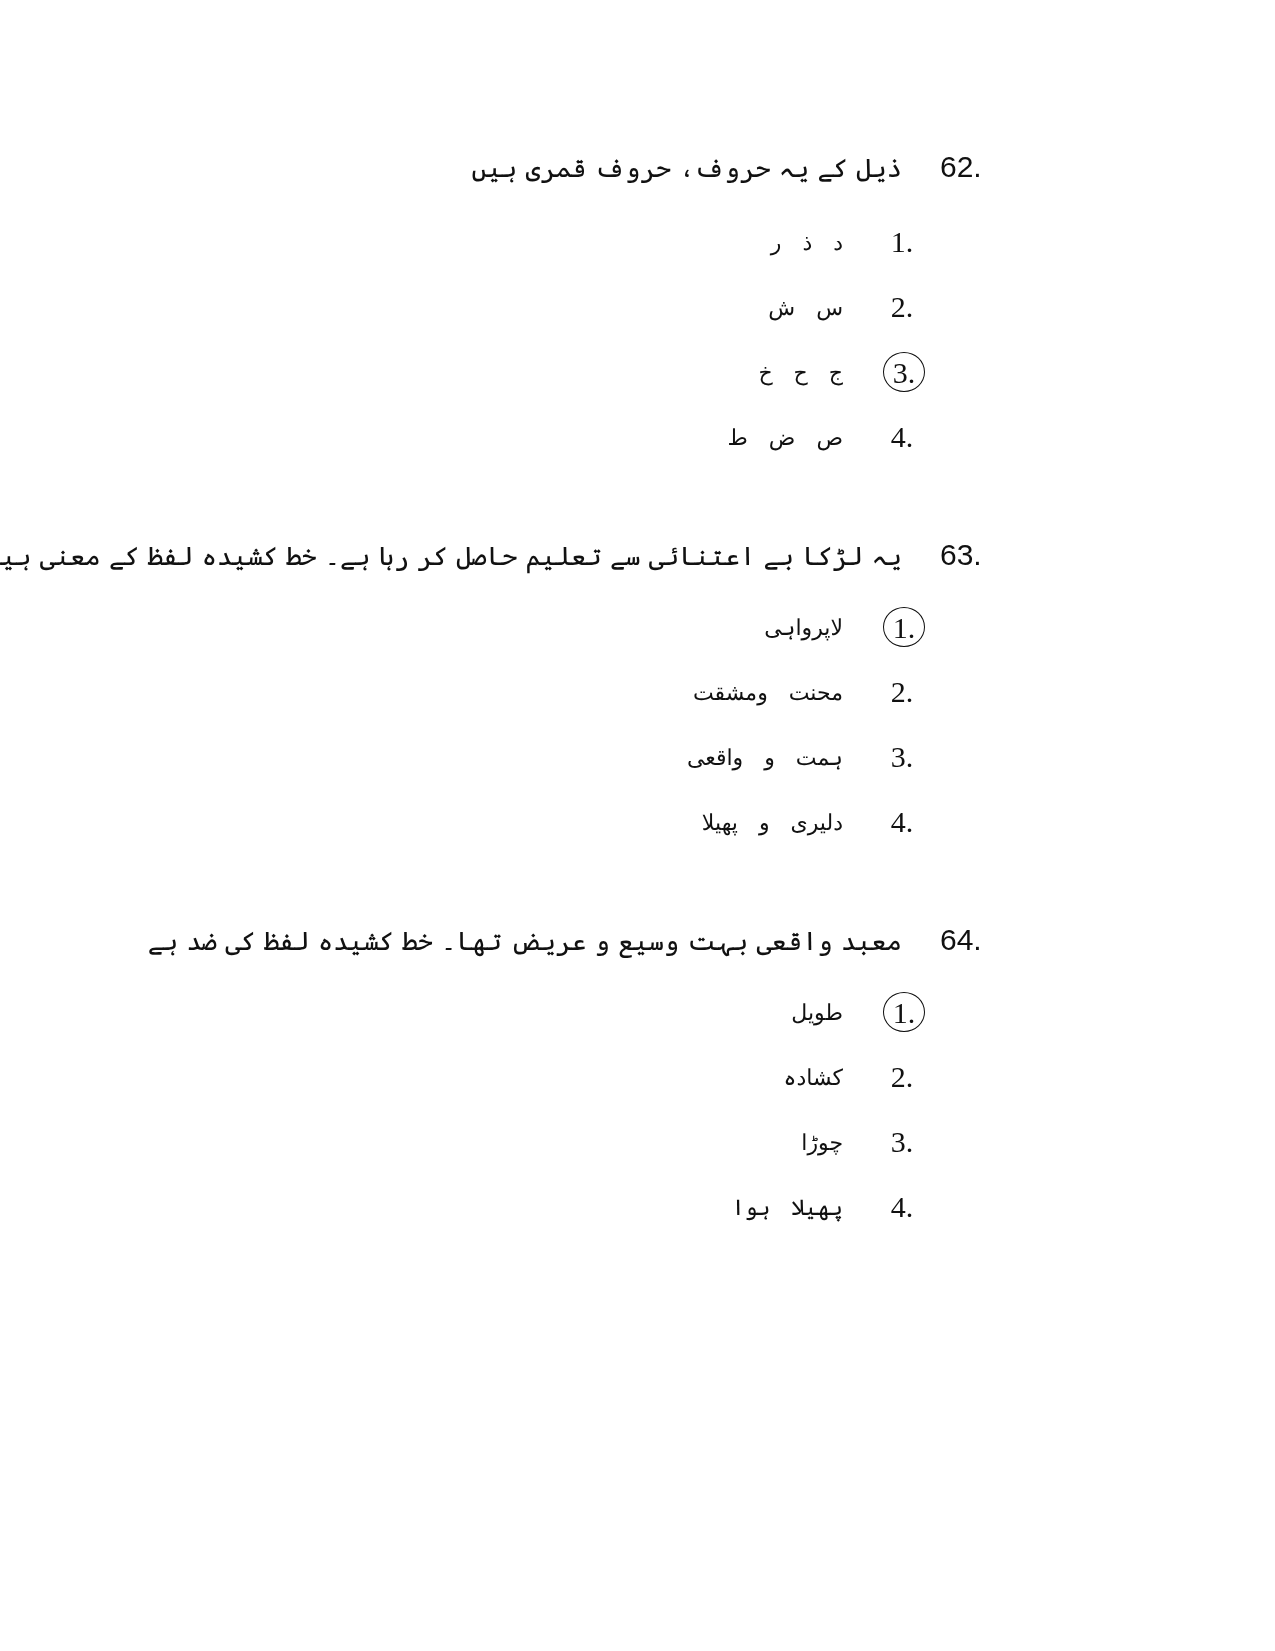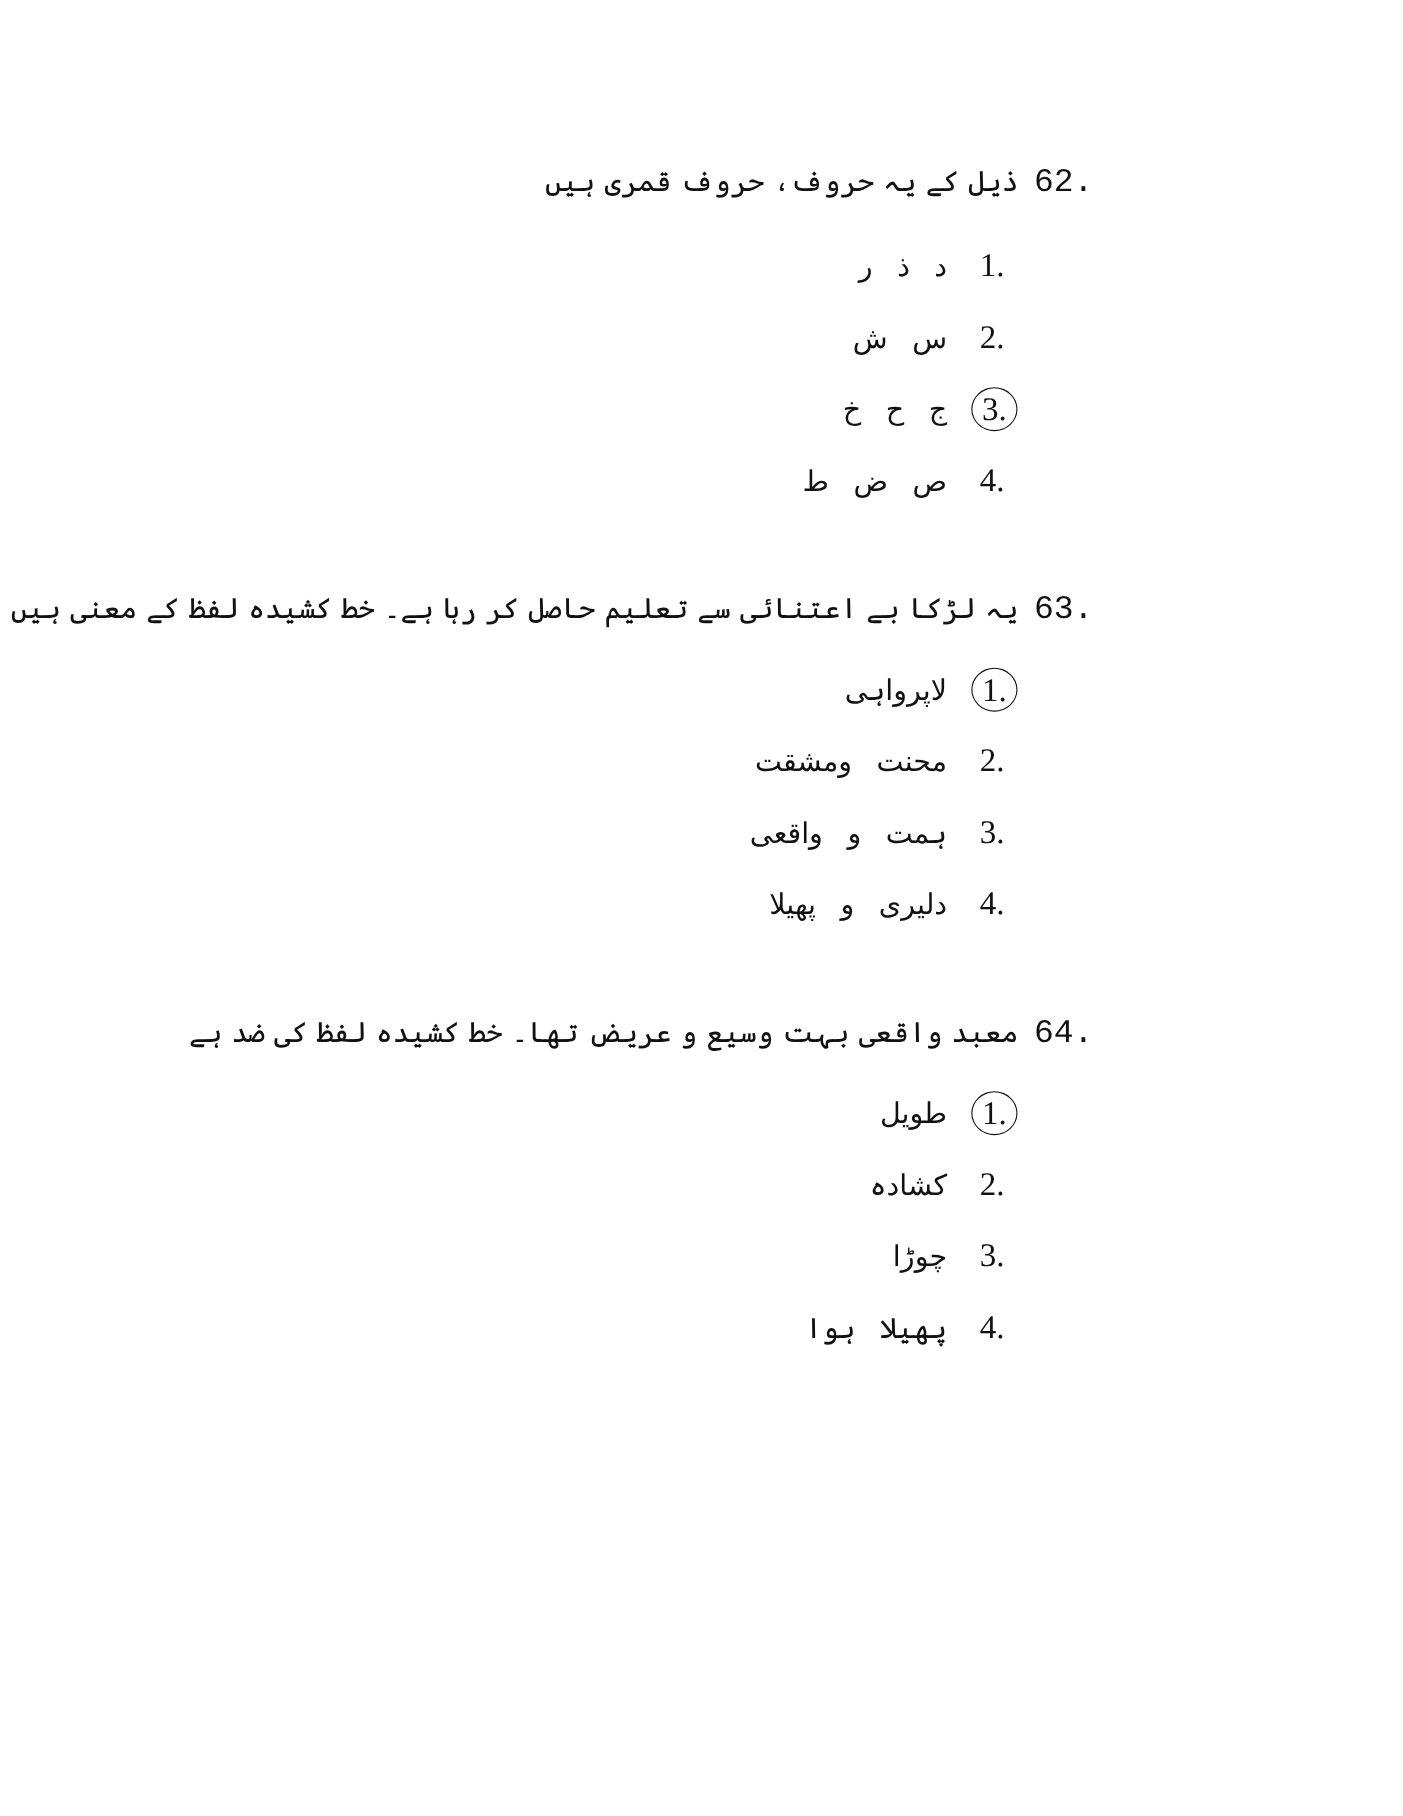--- a/index.html
+++ b/index.html
@@ -22,30 +22,30 @@
     }
     .q-head {
       position: absolute;
       right: 275px;
       display: flex;
       flex-direction: row-reverse;
       align-items: baseline;
       white-space: nowrap;
     }
     .q-num {
-      font-family: Liberation Mono, monospace;
+      font-family: Liberation Sans, sans-serif;
       font-size: 30px;
       width: 60px;
       text-align: left;
       direction: ltr;
     }
     .q-text {
       font-size: 26px;
       direction: rtl;
-      margin-right: 14px;
+      margin-right: 38px;
     }
     .u {
       text-underline-offset: 8px;
       text-decoration-thickness: 1.5px;
     }
     .opt {
       position: absolute;
       right: 350px;
       display: flex;
       flex-direction: row-reverse;
@@ -63,23 +63,23 @@
       box-sizing: border-box;
     }
     .opt-num.circled {
       border: 1.8px solid #111;
       border-radius: 50%;
       width: 42px;
       height: 40px;
       margin-left: 4px;
     }
     .opt-text {
-      font-size: 26px;
+      font-size: 22px;
       direction: rtl;
-      margin-right: 18px;
+      margin-right: 36px;
       word-spacing: 14px;
     }
   </style>
 </head>
 <body>
 
 <div class="question">
   <div class="q-head" style="top:150px;">
     <span class="q-num">62.</span>
     <span class="q-text"><span>ذیل کے یہ حروف، حروف قمری ہیں</span></span>

